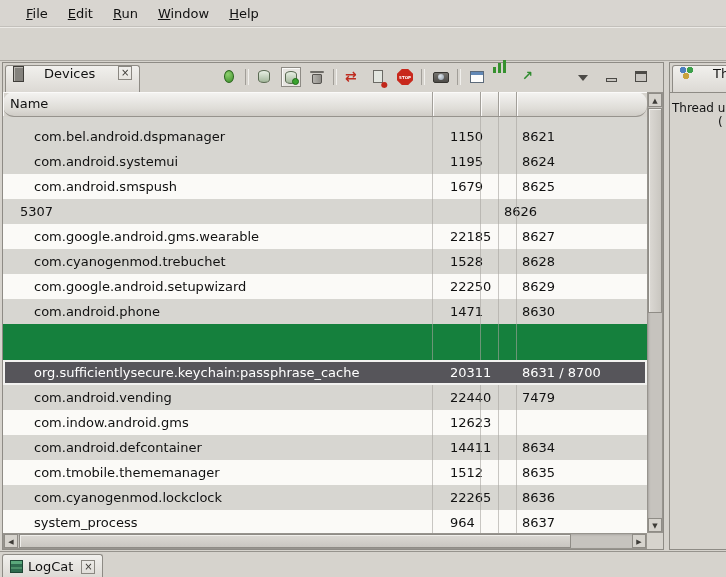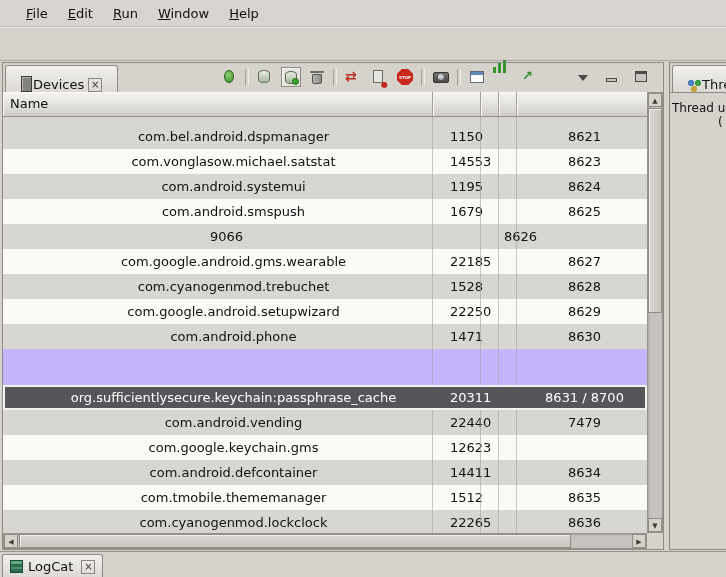--- a/index.html
+++ b/index.html
@@ -18,22 +18,22 @@
   .toolbar-strip { position:absolute; top:27px; left:0; width:100%; height:34px; background:#d6d3cd;
                    border-bottom:1px solid #a9a6a0; box-shadow:inset 0 1px 0 #eceae6; box-sizing:border-box; }
 
   
   .main { position:absolute; top:61px; left:0; width:100%; height:490px; }
 
   .devices-panel { position:absolute; left:2px; top:1px; width:662px; height:488px;
                    border:1px solid #8e8b85; background:#d6d3cd; box-sizing:border-box; }
 
   .view-tabbar { position:relative; height:29px; border-bottom:1px solid #8e8b85; background:#d6d3cd; }
-  .tab { position:absolute; left:2px; top:2px; height:27px; display:flex; align-items:flex-end; gap:1px;
-         padding:0 15px; background:linear-gradient(#f1f0ed,#dcd9d4); border:1px solid #8e8b85;
+  .tab { position:absolute; left:2px; top:2px; height:27px; display:flex; align-items:flex-start; gap:20px;
+         padding:0 7px; background:linear-gradient(#f1f0ed,#dcd9d4); border:1px solid #8e8b85;
          border-bottom:none; border-radius:3px 3px 0 0; box-sizing:border-box; white-space:nowrap; }
   .tab-close { display:inline-block; width:12px; height:12px; border:1px solid #8a8781; font-size:10px;
                line-height:11px; text-align:center; color:#3c3a36; margin-left:3px; }
   .phone-icon { display:inline-block; width:9px; height:14px; background:#84827d; border:1px solid #3f3d39;
                 box-shadow:inset 1px 1px 0 #b9b7b2; }
 
   
   .toolbar { position:absolute; left:216px; top:4px; display:flex; gap:6px; align-items:center; height:20px; }
   .win-icons { position:absolute; right:12px; top:4px; display:flex; gap:9px; }
   .ti { position:relative; width:20px; height:20px; flex:none; }
@@ -81,27 +81,27 @@
     border-left:5px solid transparent; border-right:5px solid transparent; border-top:6px solid #4c4a46; }
   .ti-min .glyph::before { content:""; position:absolute; left:4px; top:11px; width:11px; height:4px;
     border:1px solid #4c4a46; background:#c9c6c1; box-sizing:border-box; }
   .ti-max .glyph::before { content:""; position:absolute; left:4px; top:4px; width:12px; height:11px;
     border:1px solid #4c4a46; border-top-width:3px; background:#c9c6c1; box-sizing:border-box; }
 
   
   .table { position:absolute; left:0; top:29px; right:0; bottom:0; }
   .thead { position:absolute; left:0; top:0; right:16px; height:25px; display:flex;
            background:linear-gradient(#f5f4f2,#dedcd7 70%,#cfccc6); border-bottom:1px solid #96938d;
-           box-sizing:border-box; }
+           box-sizing:border-box;border-radius:11px; }
   .hcell { height:100%; border-right:1px solid #a29f99; box-shadow:inset 1px 1px 0 #fbfaf9;
            padding-left:7px; line-height:23px; box-sizing:border-box; overflow:hidden; white-space:nowrap; }
   .hcell-0 { width:430px; } .hcell-1 { width:48px; } .hcell-2 { width:18px; }
   .hcell-3 { width:18px; } .hcell-4 { flex:1; border-right:none; }
 
-  .tbody { position:absolute; left:0; top:25px; right:16px; bottom:16px; background:#c4b5fd; overflow:hidden;text-align:center; }
+  .tbody { position:absolute; left:0; top:25px; right:16px; bottom:16px; background:#15803d; overflow:hidden; }
   .row-sliver { height:7px; background:#d7d6d1; }
   .trow { display:grid; grid-template-columns:430px 48px 18px 18px 1fr; height:25px; line-height:25px;
           white-space:nowrap; }
   .trow.odd { background:#d7d6d1; }
   .trow.even { background:#fbfaf7; }
   .trow .name { padding-left:31px; overflow:hidden; }
   .trow .pid { padding-left:17px; }
   .trow .port { padding-left:5px; }
   .trow.selected { background:#56555a; color:#fff; outline:2px solid #f2f2f0; outline-offset:-2px;
                    position:relative; z-index:2;margin-top:36px; }
@@ -247,43 +247,36 @@
           <div class="colline" style="left:477px"></div>
           <div class="colline" style="left:495px"></div>
           <div class="colline" style="left:513px"></div>
         <div class="trow odd">
     <span class="name">com.bel.android.dspmanager</span>
     <span class="pid">1150</span>
     <span></span>
     <span></span>
     <span class="port">8621</span>
   </div>
-            <div class="trow even">
-    <span class="name">com.vonglasow.michael.satstat</span>
-    <span class="pid">14553</span>
-    <span></span>
-    <span></span>
-    <span class="port">8623</span>
-  </div>
             <div class="trow odd">
     <span class="name">com.android.systemui</span>
     <span class="pid">1195</span>
     <span></span>
     <span></span>
     <span class="port">8624</span>
   </div>
             <div class="trow even">
     <span class="name">com.android.smspush</span>
     <span class="pid">1679</span>
     <span></span>
     <span></span>
     <span class="port">8625</span>
   </div>
             <div class="trow odd">
-    <span class="pid">9066</span>
+    <span class="pid">5307</span>
     <span></span>
     <span></span>
     <span class="port">8626</span>
   </div>
             <div class="trow even">
     <span class="name">com.google.android.gms.wearable</span>
     <span class="pid">22185</span>
     <span></span>
     <span></span>
     <span class="port">8627</span>
@@ -317,21 +310,21 @@
     <span class="port">8631 / 8700</span>
   </div>
             <div class="trow odd">
     <span class="name">com.android.vending</span>
     <span class="pid">22440</span>
     <span></span>
     <span></span>
     <span class="port">7479</span>
   </div>
             <div class="trow even">
-    <span class="name">com.google.keychain.gms</span>
+    <span class="name">com.indow.android.gms</span>
     <span class="pid">12623</span>
     <span></span>
     <span></span>
   </div>
             <div class="trow odd">
     <span class="name">com.android.defcontainer</span>
     <span class="pid">14411</span>
     <span></span>
     <span></span>
     <span class="port">8634</span>

